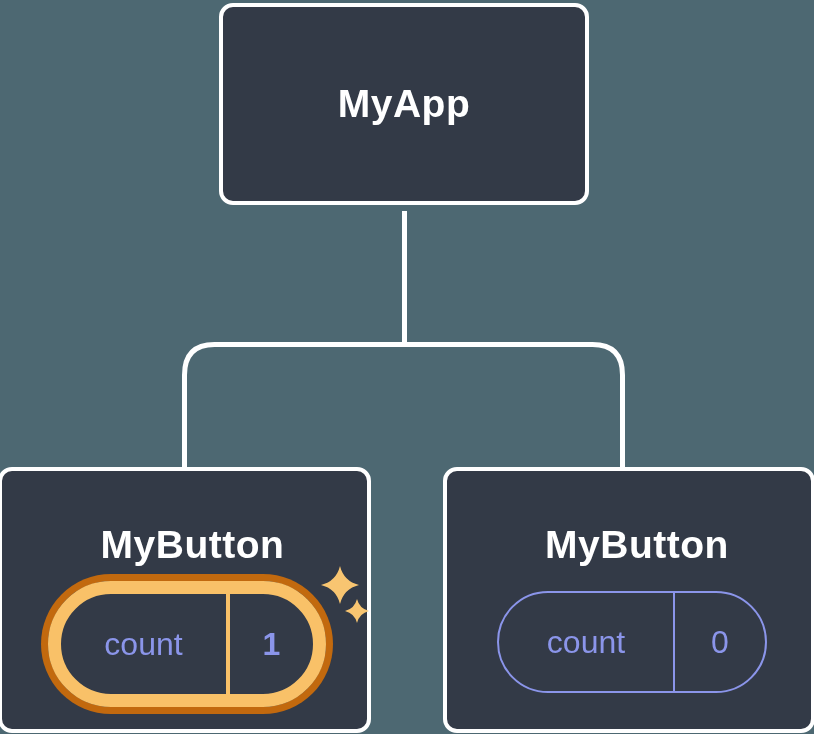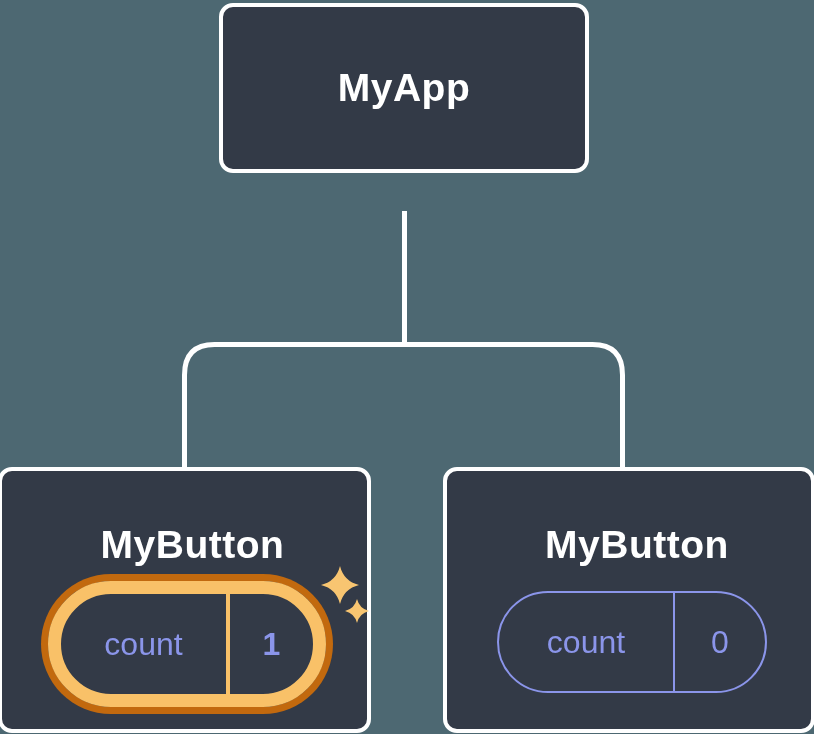--- a/index.html
+++ b/index.html
@@ -20,21 +20,21 @@
   .node {
     position: absolute;
     background: #333a47;
     border: 4px solid #ffffff;
     border-radius: 14px;
     box-sizing: border-box;
     z-index: 2;
   }
   .node-root {
     left: 219px; top: 3px;
-    width: 370px; height: 170px;
+    width: 370px; height: 202px;
     display: flex;
     align-items: center;
     justify-content: center;
   }
   .node-child-left {
     left: -2px; top: 467px;
     width: 373px; height: 266px;
   }
   .node-child-right {
     left: 443px; top: 467px;

